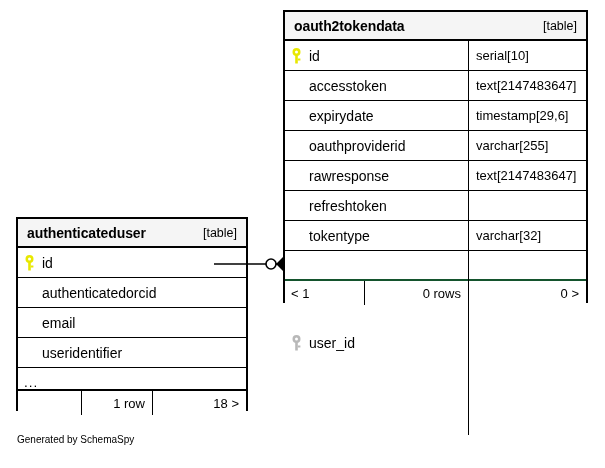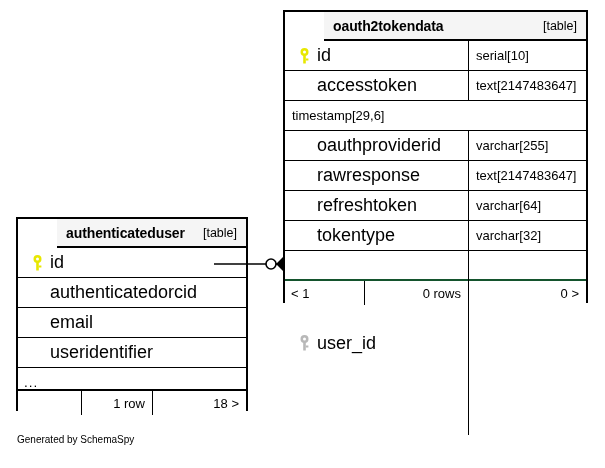--- a/index.html
+++ b/index.html
@@ -36,21 +36,20 @@
 
   .table-header {
     display: flex;
     align-items: center;
     justify-content: space-between;
     background: #f5f5f5;
     border-bottom: 2px solid #000000;
     box-sizing: border-box;
     padding: 0 9px;
     height: 29px;
-    margin-left: 39px;
   }
   .table-title {
     font-size: 14px;
     font-weight: bold;
     letter-spacing: -0.1px;
     white-space: nowrap;
   }
   .table-tag {
     font-size: 12.5px;
     font-weight: normal;
@@ -71,22 +70,22 @@
   }
   .col-row:last-of-type {
     border-bottom: none;
   }
 
   .col-name {
     display: flex;
     align-items: center;
     box-sizing: border-box;
     flex: 1 1 auto;
-    padding-left: 8px;
-    font-size: 18px;
+    padding-left: 0;
+    font-size: 14px;
     white-space: nowrap;
     overflow: hidden;
   }
   .col-name.has-divider {
     border-right: 1px solid #000000;
   }
 
   .col-type {
     display: flex;
     align-items: center;
@@ -214,20 +213,24 @@
 
     <div class="col-row">
       <div class="col-name has-divider">
         <span class="key-slot"></span>
         <span class="col-label indented">accesstoken</span>
       </div>
       <div class="col-type">text[2147483647]</div>
     </div>
 
     <div class="col-row">
+      <div class="col-name has-divider">
+        <span class="key-slot"></span>
+        <span class="col-label indented">expirydate</span>
+      </div>
       <div class="col-type">timestamp[29,6]</div>
     </div>
 
     <div class="col-row">
       <div class="col-name has-divider">
         <span class="key-slot"></span>
         <span class="col-label indented">oauthproviderid</span>
       </div>
       <div class="col-type">varchar[255]</div>
     </div>
@@ -238,21 +241,20 @@
         <span class="col-label indented">rawresponse</span>
       </div>
       <div class="col-type">text[2147483647]</div>
     </div>
 
     <div class="col-row">
       <div class="col-name has-divider">
         <span class="key-slot"></span>
         <span class="col-label indented">refreshtoken</span>
       </div>
-      <div class="col-type">varchar[64]</div>
     </div>
 
     <div class="col-row">
       <div class="col-name has-divider">
         <span class="key-slot"></span>
         <span class="col-label indented">tokentype</span>
       </div>
       <div class="col-type">varchar[32]</div>
     </div>
 

